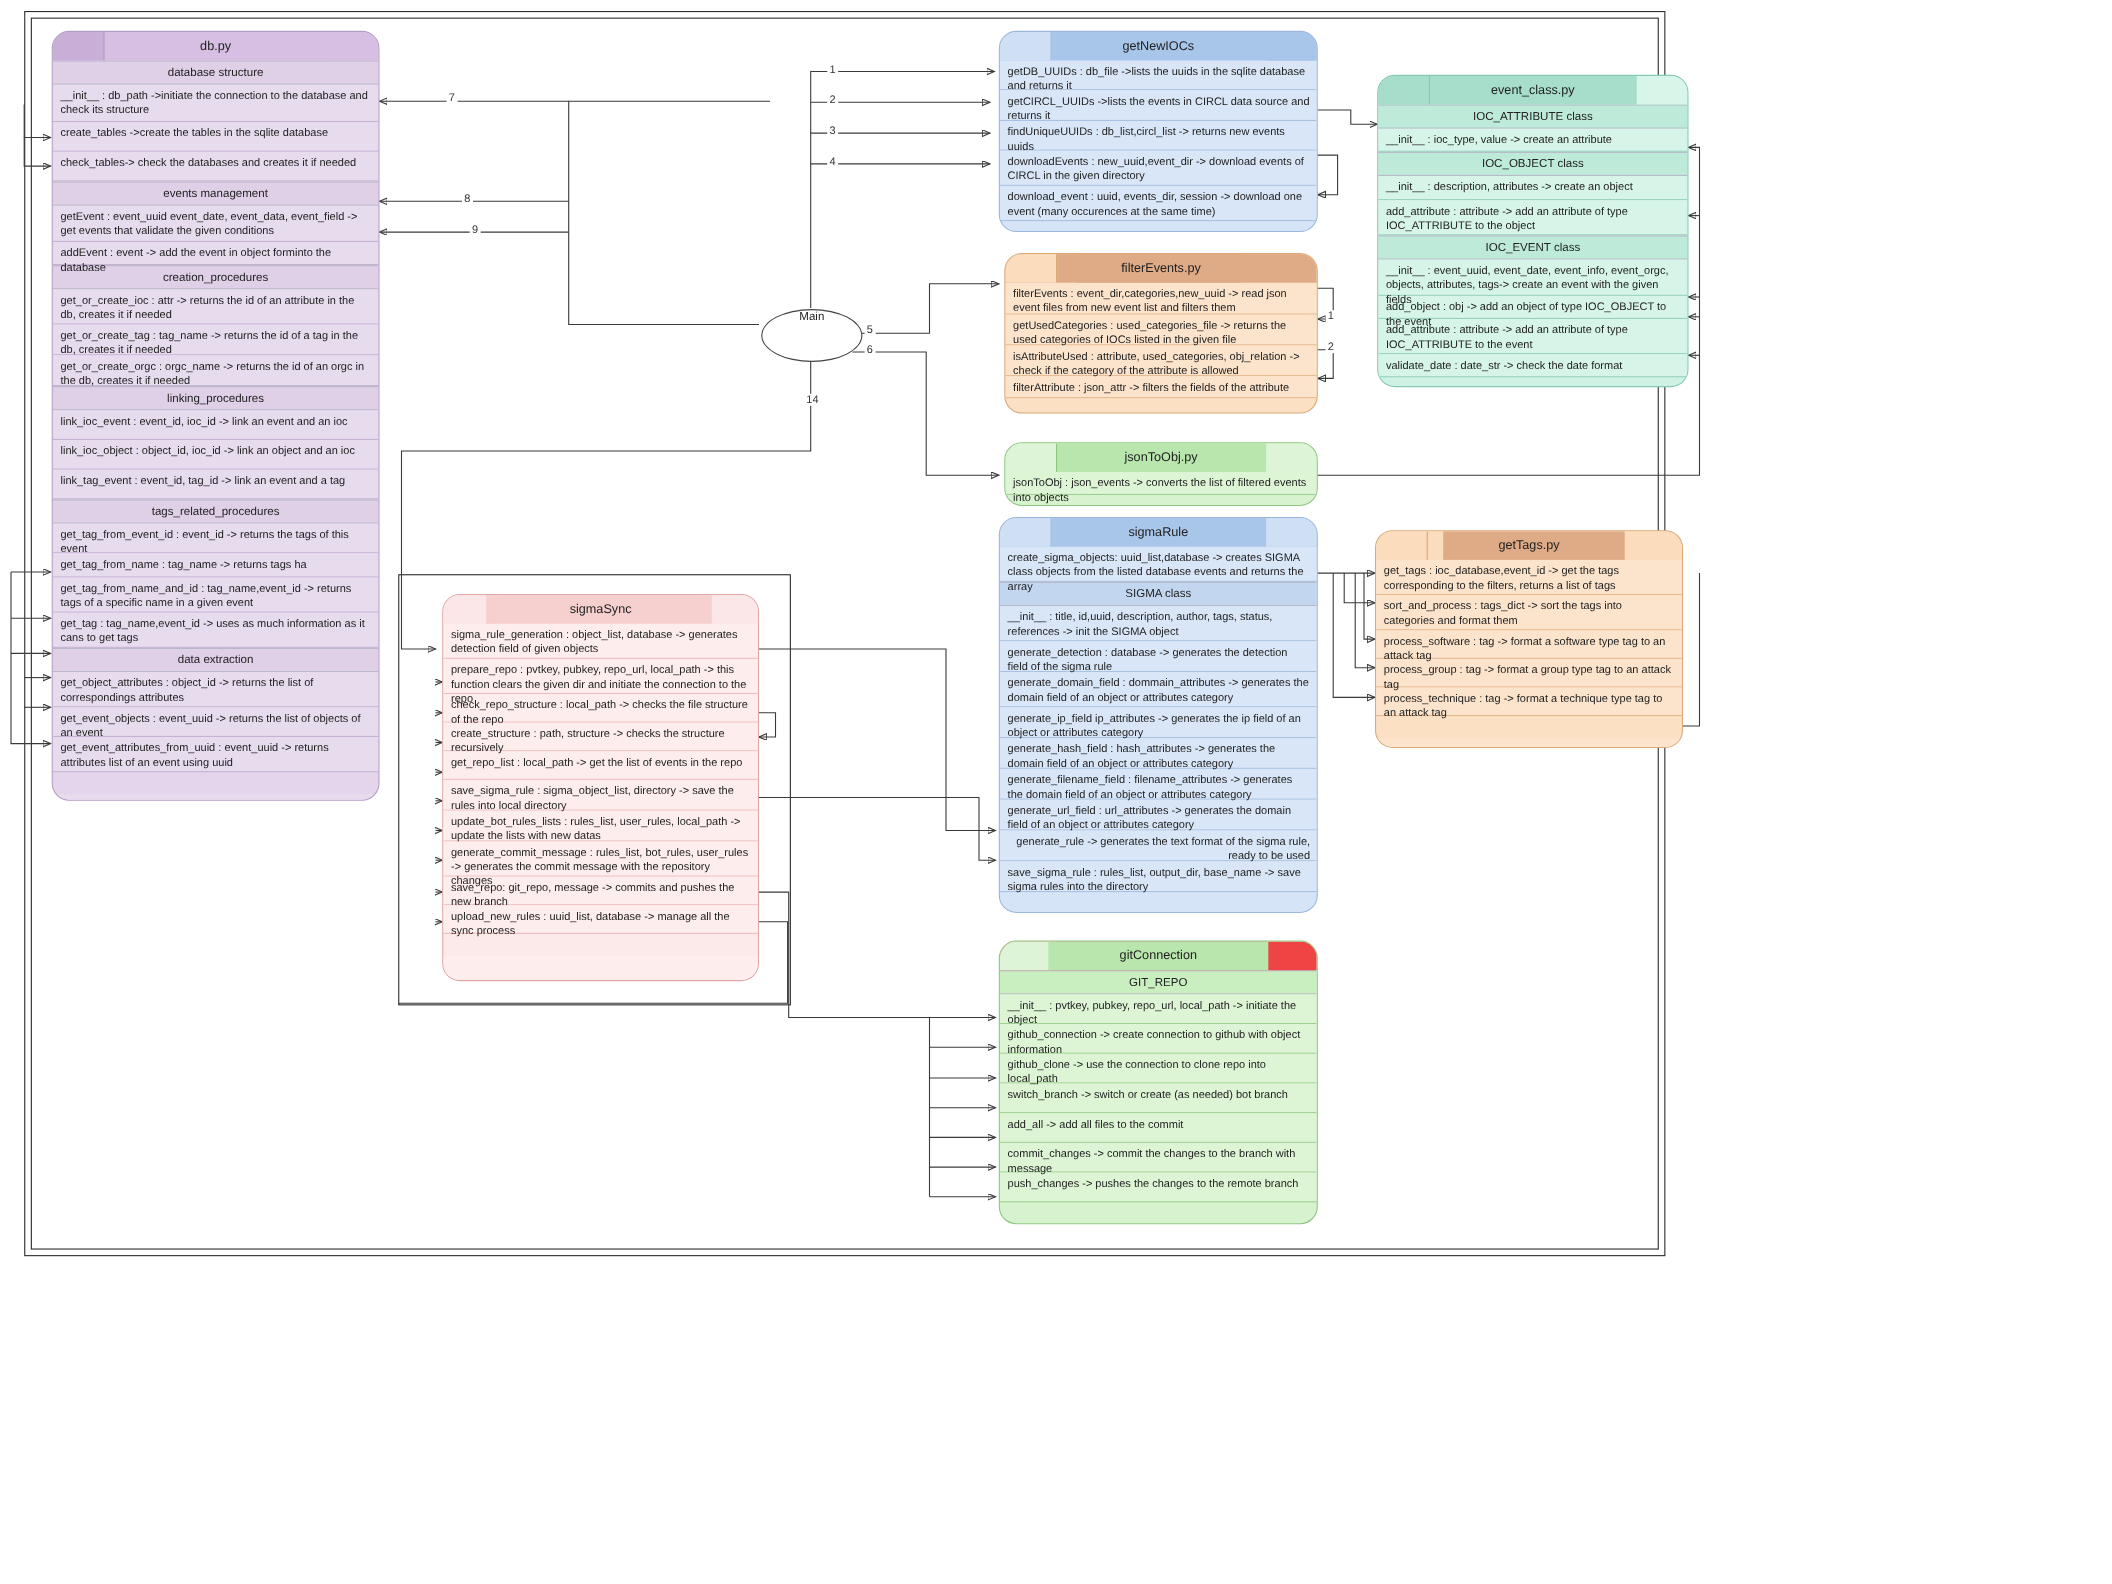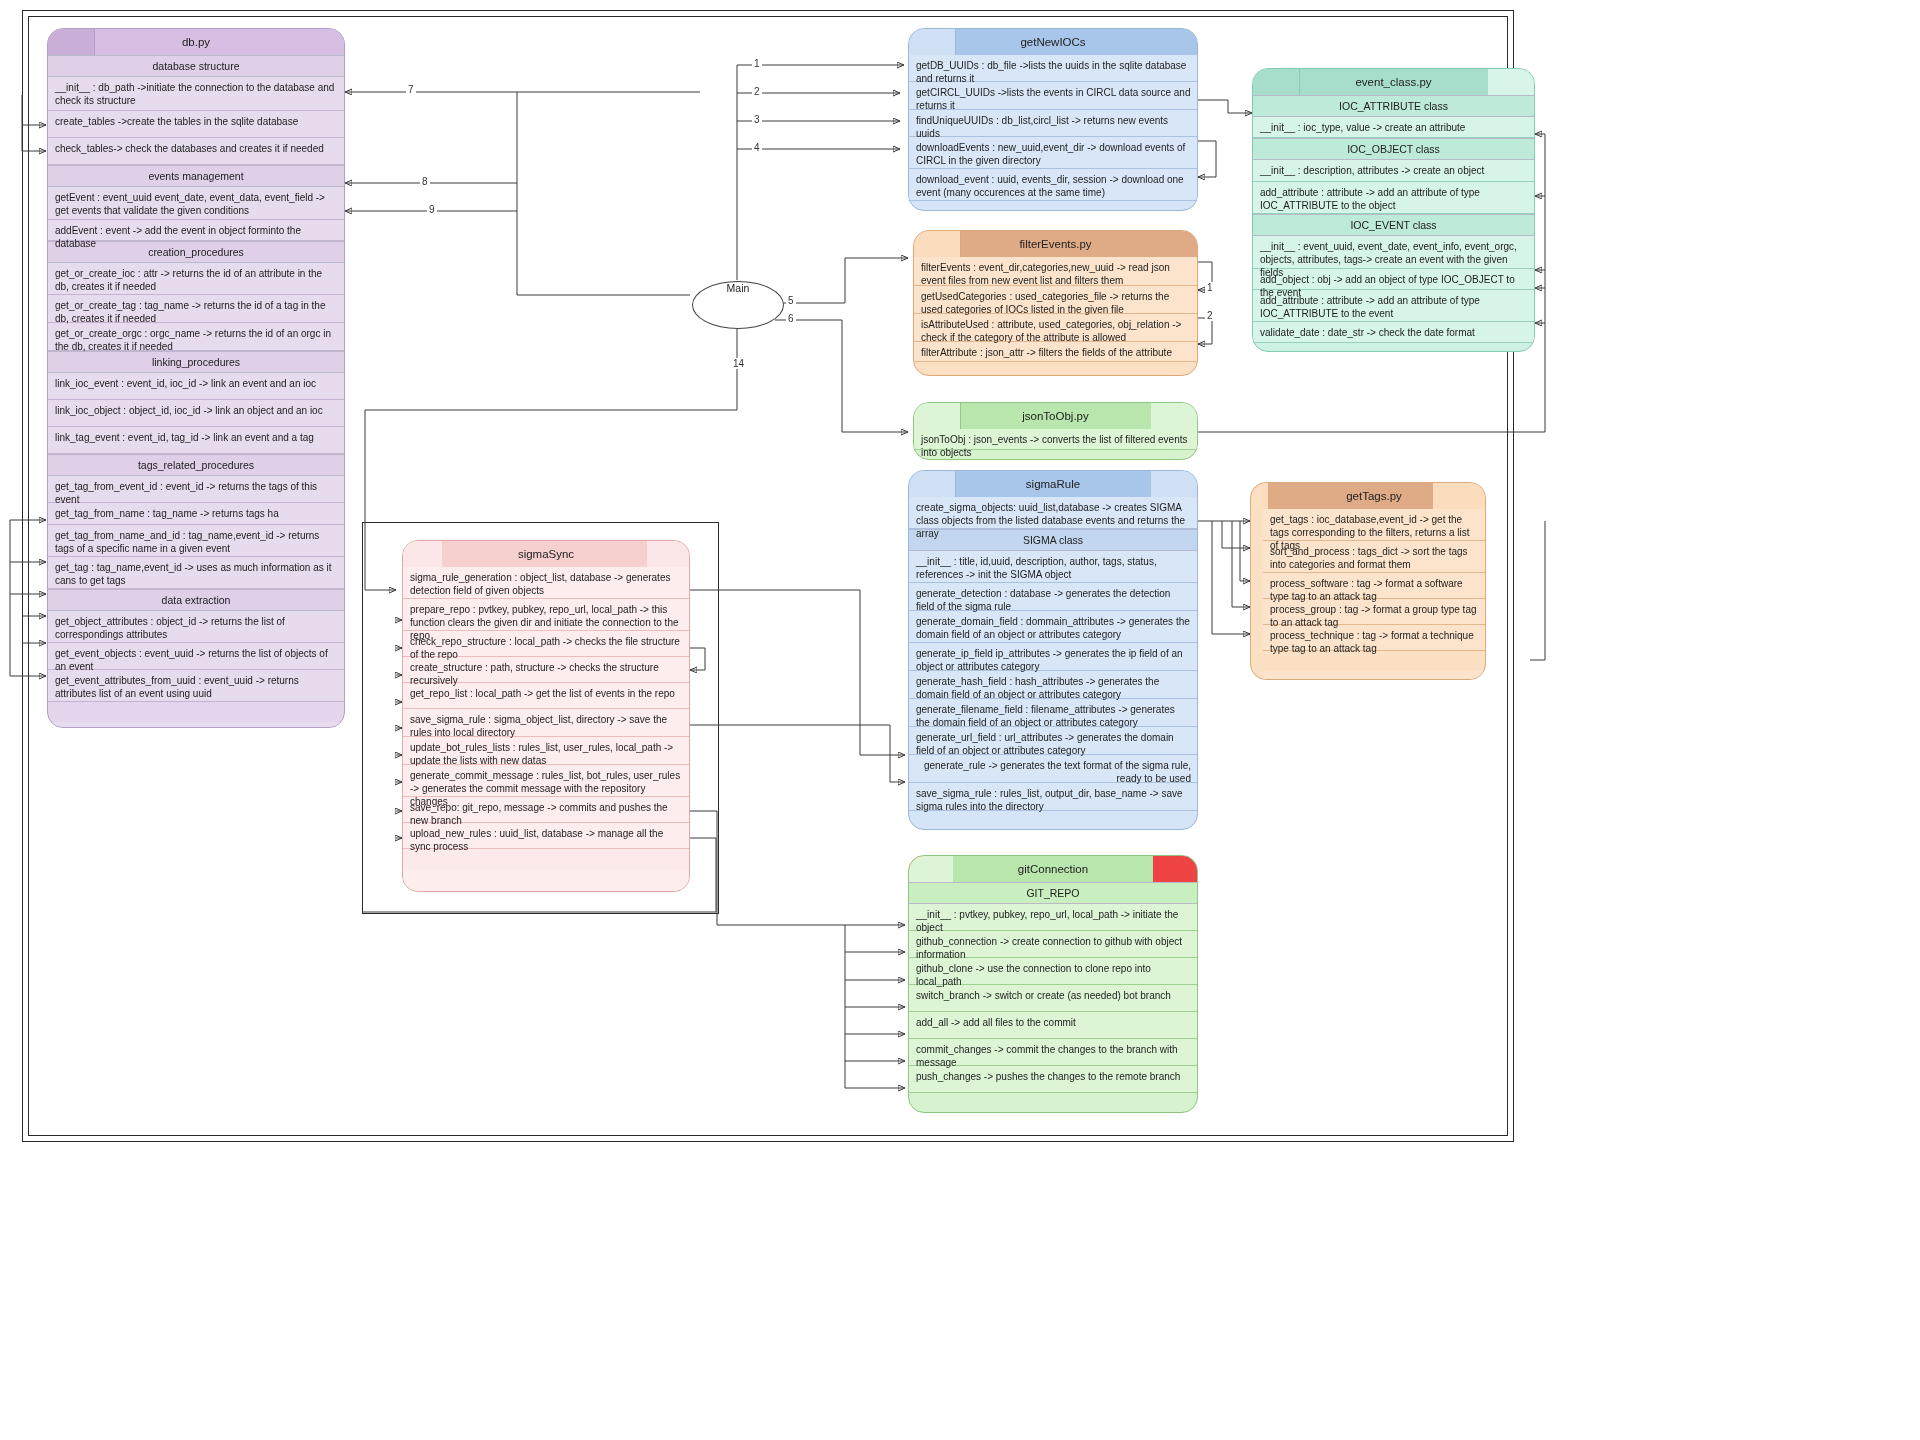--- a/index.html
+++ b/index.html
@@ -343,21 +343,21 @@
     <div class="row" style="height:28px;">generate_ip_field ip_attributes -&gt; generates the ip field of an object or attributes category</div>
     <div class="row" style="height:28px;">generate_hash_field : hash_attributes -&gt; generates the domain field of an object or attributes category</div>
     <div class="row" style="height:28px;">generate_filename_field : filename_attributes -&gt; generates the domain field of an object or attributes category</div>
     <div class="row" style="height:28px;">generate_url_field : url_attributes -&gt; generates the domain field of an object or attributes category</div>
     <div class="row" style="height:28px;text-align:right;">generate_rule -&gt; generates the text format of the sigma rule, ready to be used</div>
     <div class="row" style="height:28px;">save_sigma_rule : rules_list, output_dir, base_name -&gt; save sigma rules into the directory</div>
     <div class="row" style="height:28px;">whitelistCheck: attribute_list, whitelist_dire -&gt; returns a filtered list of attributes</div>
 
   </div>
 
-  <div class="mod orange" style="left:1250px;top:482px;width:236px;height:198px;padding-left:12px;">
+  <div class="mod orange" style="left:1250px;top:482px;width:280px;height:198px;">
     <div class="title" style="background:#fbdcbc;">
       <span class="tabL" style="background:#fbdcbc;"></span>
       <span class="tabR" style="width:165px;right:52px;background:#dfab87;"></span>
       <span style="position:relative;">getTags.py</span>
     </div>
     <div class="row" style="height:32px;">get_tags : ioc_database,event_id -&gt; get the tags corresponding to the filters, returns a list of tags</div>
     <div class="row" style="height:32px;">sort_and_process : tags_dict -&gt; sort the tags into categories and format them</div>
     <div class="row" style="height:26px;">process_software : tag -&gt; format a software type tag to an attack tag</div>
     <div class="row" style="height:26px;">process_group : tag -&gt; format a group type tag to an attack tag</div>
     <div class="row" style="height:26px;">process_technique : tag -&gt; format a technique type tag to an attack tag</div>

